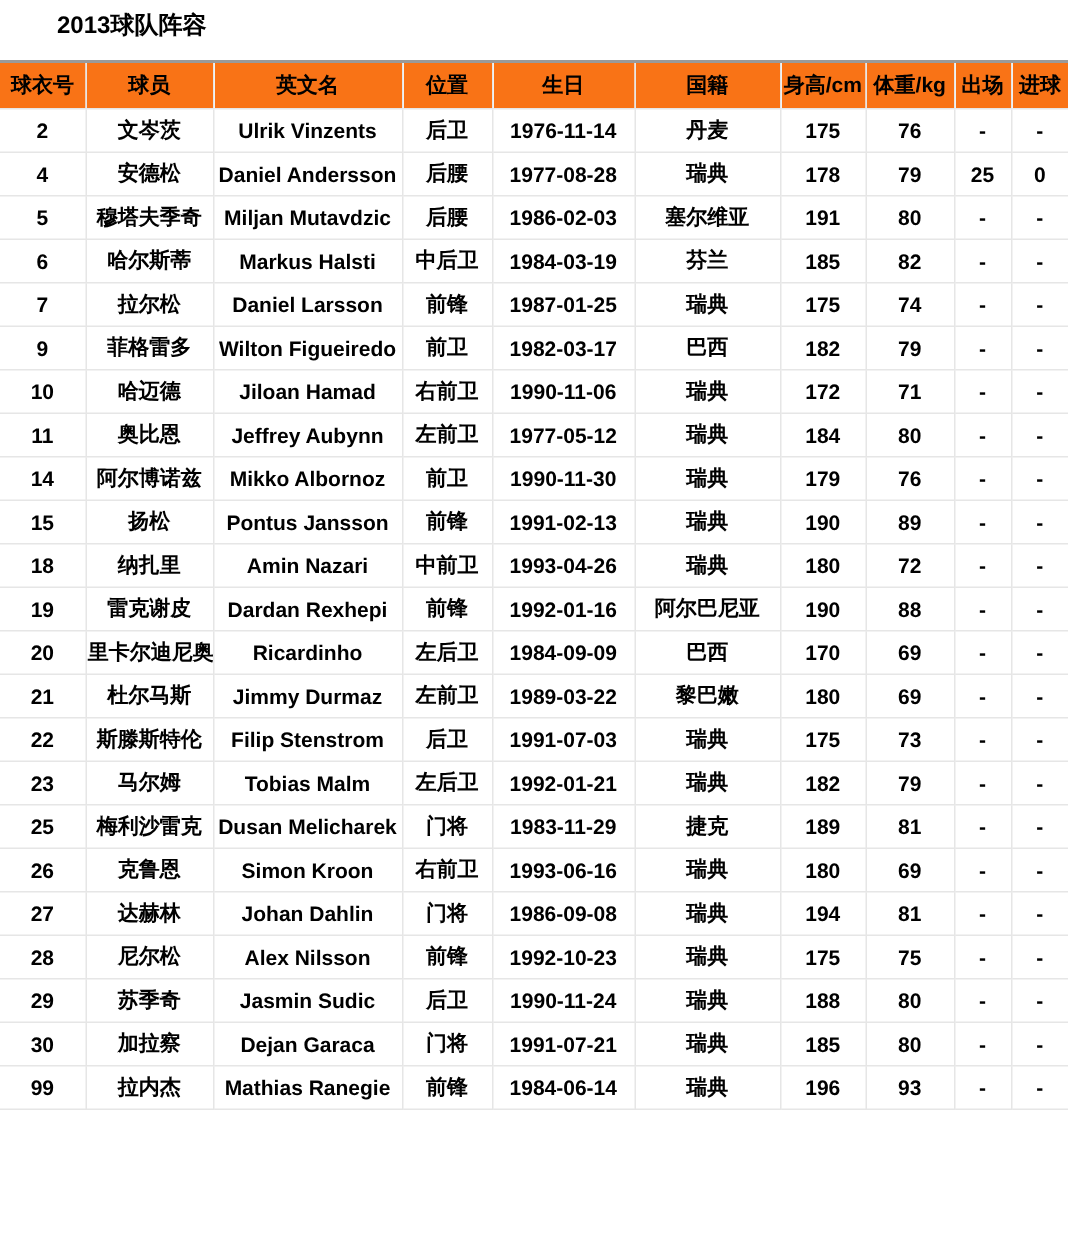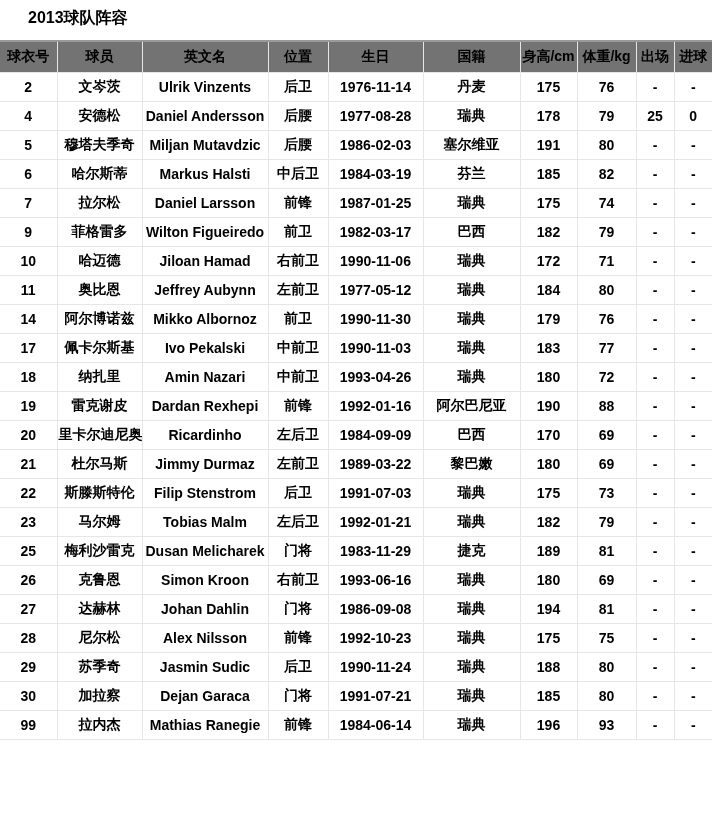--- a/index.html
+++ b/index.html
@@ -6,21 +6,21 @@
   body {
     width: 712px;
     background: #ffffff;
     color: #000000;
     font-family: "Liberation Sans", "DejaVu Sans", sans-serif;
     -webkit-font-smoothing: antialiased;
   }
   .page-title {
     box-sizing: border-box;
     height: 40px;
-    padding: 9px 0 0 28px;
+    padding: 9px 0 0 38px;
     font-size: 16px;
     font-weight: bold;
     line-height: 18px;
   }
   table.roster {
     width: 712px;
     border-collapse: collapse;
     table-layout: fixed;
     border-top: 2px solid #9a9a9a;
   }
@@ -28,21 +28,21 @@
     border: 1px solid #e6e6e6;
     text-align: center;
     vertical-align: middle;
     font-weight: bold;
     font-size: 14px;
     padding: 0 1px;
     overflow: hidden;
     white-space: nowrap;
   }
   table.roster th {
-    background: #737373;
+    background: #f97316;
     height: 30px;
   }
   table.roster td {
     background: #ffffff;
     height: 28px;
   }
   table.roster th:first-child, table.roster td:first-child { border-left: none; }
   table.roster th:last-child,  table.roster td:last-child  { border-right: none; margin-left: 24px; }
   
   col.c0 { width: 57px; }
@@ -191,28 +191,28 @@
         <td>Mikko Albornoz</td>
         <td>前卫</td>
         <td>1990-11-30</td>
         <td>瑞典</td>
         <td>179</td>
         <td>76</td>
         <td>-</td>
         <td>-</td>
       </tr>
       <tr>
-        <td>17</td>
-        <td>佩卡尔斯基</td>
-        <td>Ivo Pekalski</td>
-        <td>中前卫</td>
-        <td>1990-11-03</td>
-        <td>瑞典</td>
-        <td>183</td>
-        <td>77</td>
+        <td>15</td>
+        <td>扬松</td>
+        <td>Pontus Jansson</td>
+        <td>前锋</td>
+        <td>1991-02-13</td>
+        <td>瑞典</td>
+        <td>190</td>
+        <td>89</td>
         <td>-</td>
         <td>-</td>
       </tr>
       <tr>
         <td>18</td>
         <td>纳扎里</td>
         <td>Amin Nazari</td>
         <td>中前卫</td>
         <td>1993-04-26</td>
         <td>瑞典</td>

